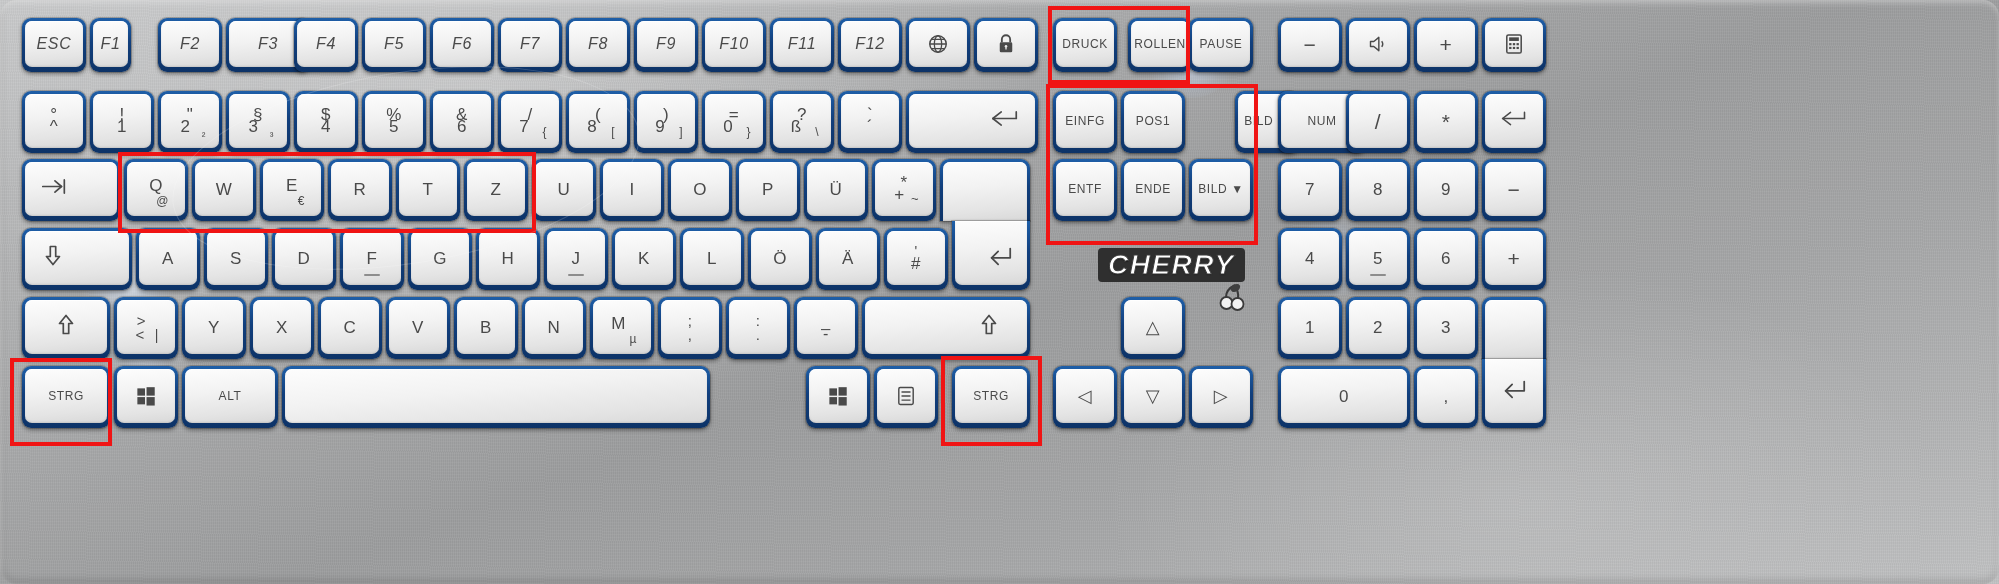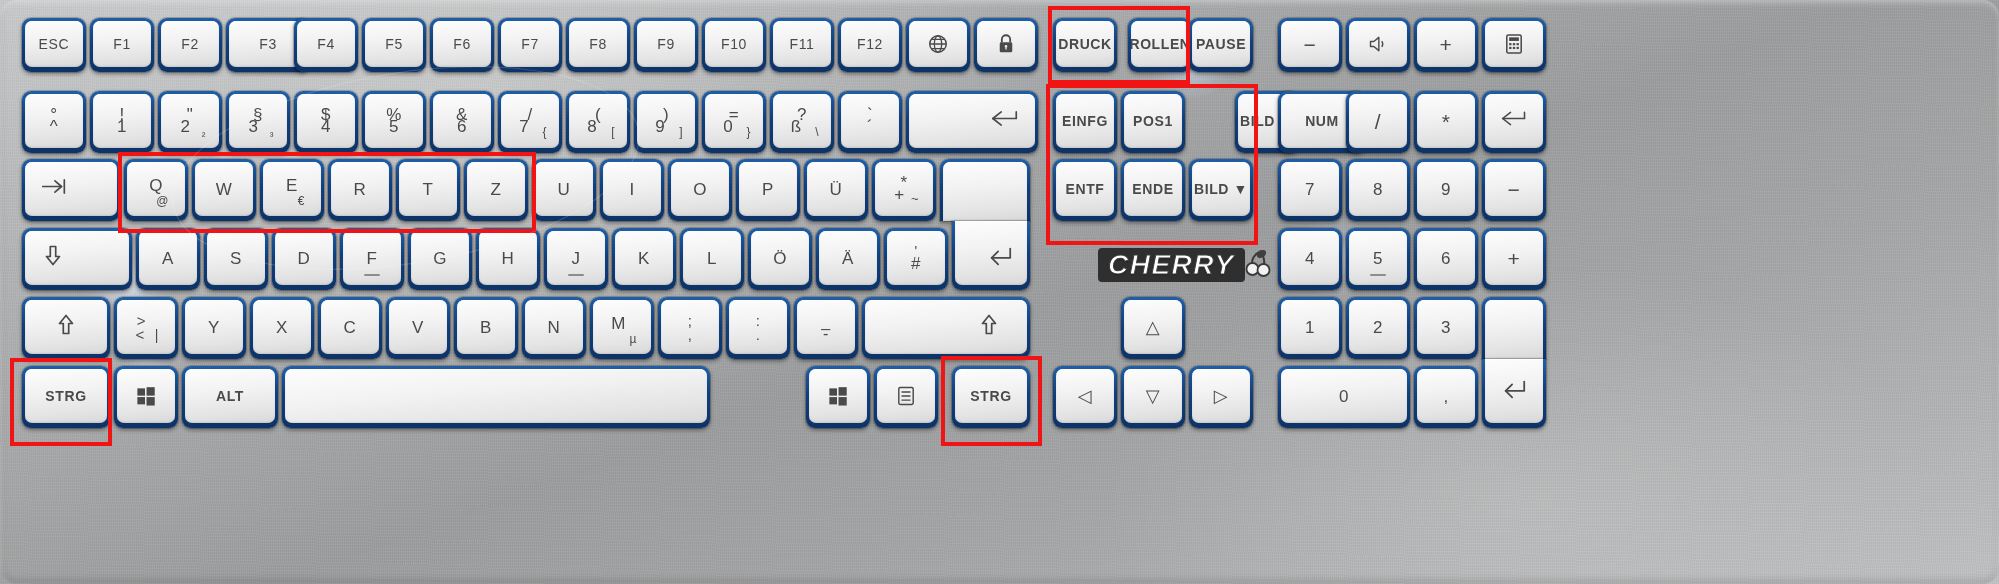--- a/index.html
+++ b/index.html
@@ -53,22 +53,22 @@
     border-radius:7px;
     background:linear-gradient(175deg,#fdfdfd 0%,#f2f2f2 42%,#e4e4e4 78%,#d8d8d8 100%);
     box-shadow:inset 0 1px 0 rgba(255,255,255,0.95), inset 0 -1px 2px rgba(0,0,0,0.10);
     display:flex;align-items:center;justify-content:center;
     color:#4a4a4a;
     font-size:17px;
     letter-spacing:.5px;
     overflow:hidden;
   }
   .key .cap .ltxt{line-height:1;}
-  .key.small .cap{font-size:14px;letter-spacing:.7px;}
-  .key.tiny .cap{font-size:14px;letter-spacing:.6px;font-weight:bold;}
+  .key.small .cap{font-size:16px;letter-spacing:.7px;font-style:italic;}
+  .key.tiny .cap{font-size:12px;letter-spacing:.6px;}
   .key.big  .cap{font-size:21px;}
 
   
   .cap.quad{display:block;}
   .cap .br{position:absolute;right:12px;bottom:9px;font-size:12px;}
   .cap .brsub{position:absolute;right:13px;bottom:6px;font-size:11px;}
   .cap .cen{position:absolute;left:50%;top:50%;transform:translate(-50%,-50%);}
   .cap .lft{position:absolute;left:14px;top:50%;transform:translateY(-50%);}
   .cap .rgt{position:absolute;right:15px;top:50%;transform:translateY(-50%);}
   .cap .lowc{position:absolute;left:50%;transform:translateX(-50%);bottom:11px;}
@@ -76,21 +76,21 @@
 
   
   .glow{position:absolute;border-radius:50%;pointer-events:none;
         background:radial-gradient(circle, rgba(200,225,255,0.95) 0%, rgba(130,180,255,0.55) 28%, rgba(90,150,240,0.18) 55%, rgba(90,150,240,0) 75%);
         mix-blend-mode:screen;}
 
   
   .redbox{position:absolute;border:4px solid #f01414;box-sizing:border-box;pointer-events:none;}
 
   
-  .logo{position:absolute;display:flex;align-items:flex-start;}
+  .logo{position:absolute;display:flex;align-items:flex-end;flex-direction:column;}
   .logo .word{
     font-family:"Liberation Sans",sans-serif;
     font-weight:bold;font-style:italic;
     font-size:28px;letter-spacing:1.5px;
     color:#ffffff;
     -webkit-text-stroke:1px #3b3b3b;
     text-shadow:0 1px 1px rgba(0,0,0,.5);
     background:#2f2f2f;
     padding:2px 10px 3px 10px;
     border-radius:4px;
@@ -107,21 +107,21 @@
   <div class="glow" style="left:80px;top:240px;width:95px;height:85px;opacity:.7;"></div>
   <div class="glow" style="left:105px;top:315px;width:80px;height:70px;opacity:.5;"></div>
   <div class="glow" style="left:1292px;top:218px;width:85px;height:78px;opacity:.62;"></div>
   <div class="glow" style="left:345px;top:218px;width:60px;height:50px;opacity:.35;"></div>
 
   <div class="key small" style="left:22px;top:18px;width:64px;height:54px;">
       <div class="cap">
         <span class="ltxt">ESC</span>
       </div>
     </div>
-  <div class="key small" style="left:90px;top:18px;width:64px;height:54px;">
+  <div class="key small" style="left:90px;top:18px;width:41px;height:54px;">
       <div class="cap">
         <span class="ltxt">F1</span>
       </div>
     </div>
   <div class="key small" style="left:158px;top:18px;width:64px;height:54px;">
       <div class="cap">
         <span class="ltxt">F2</span>
       </div>
     </div>
   <div class="key small" style="left:226px;top:18px;width:84px;height:54px;text-align:right;">

